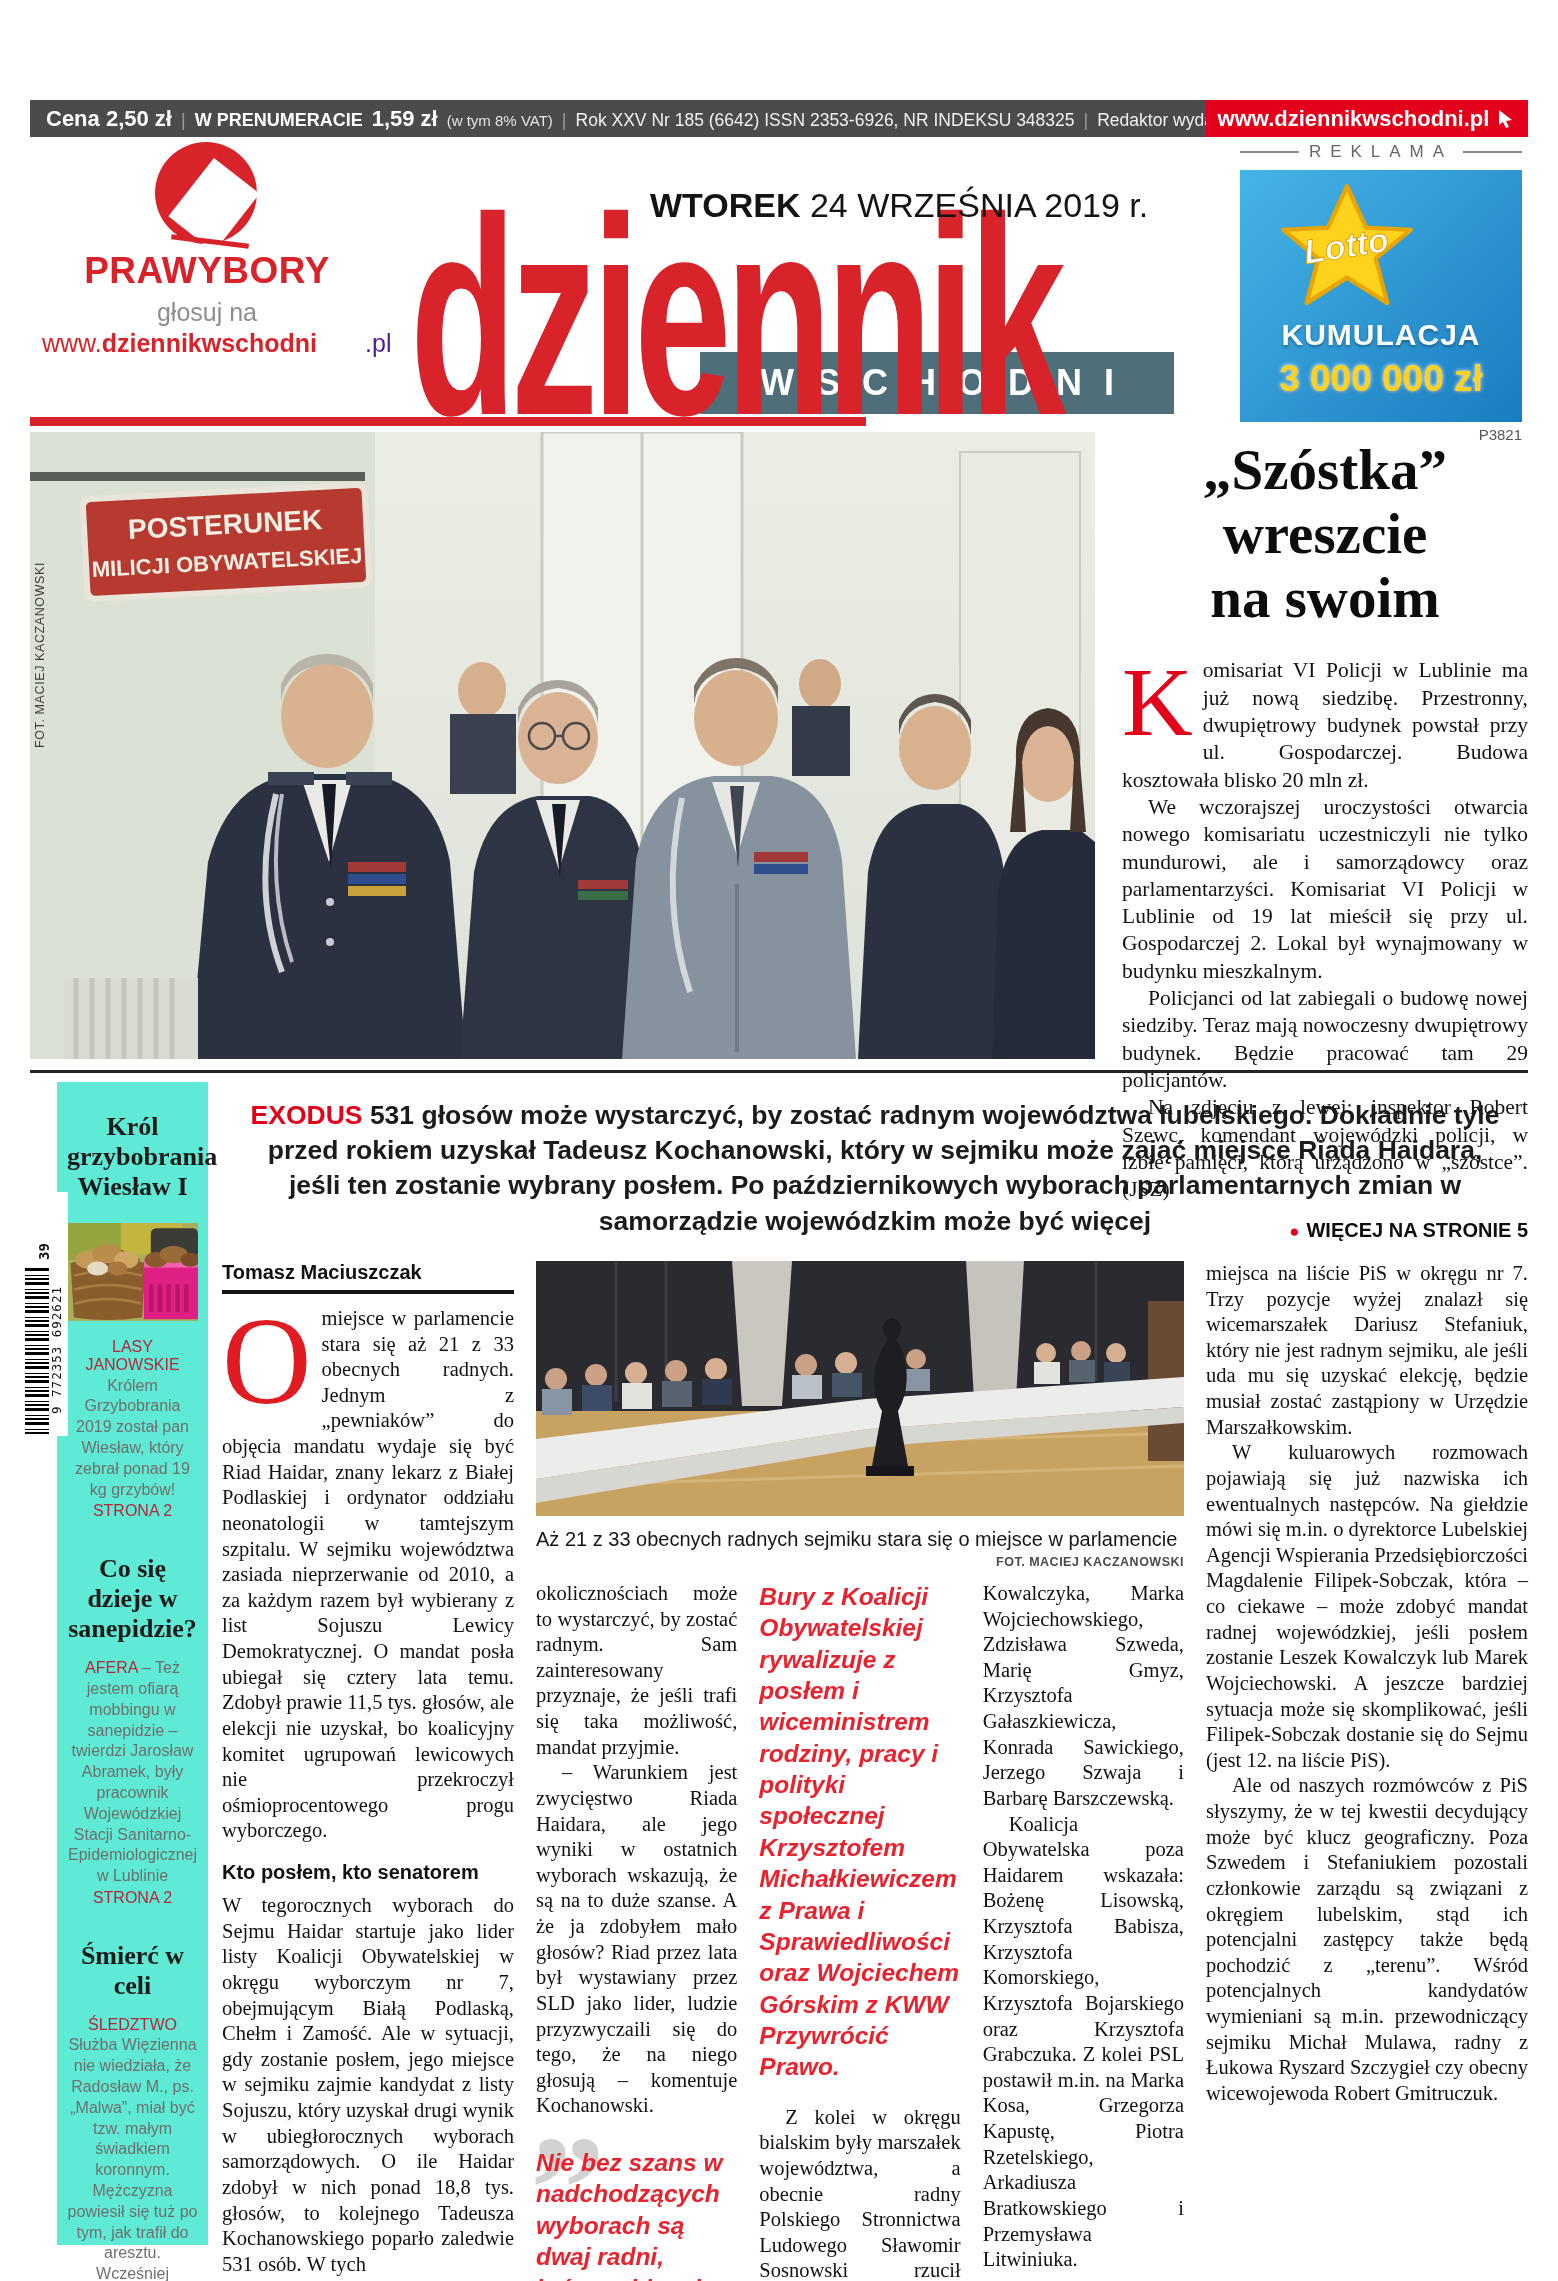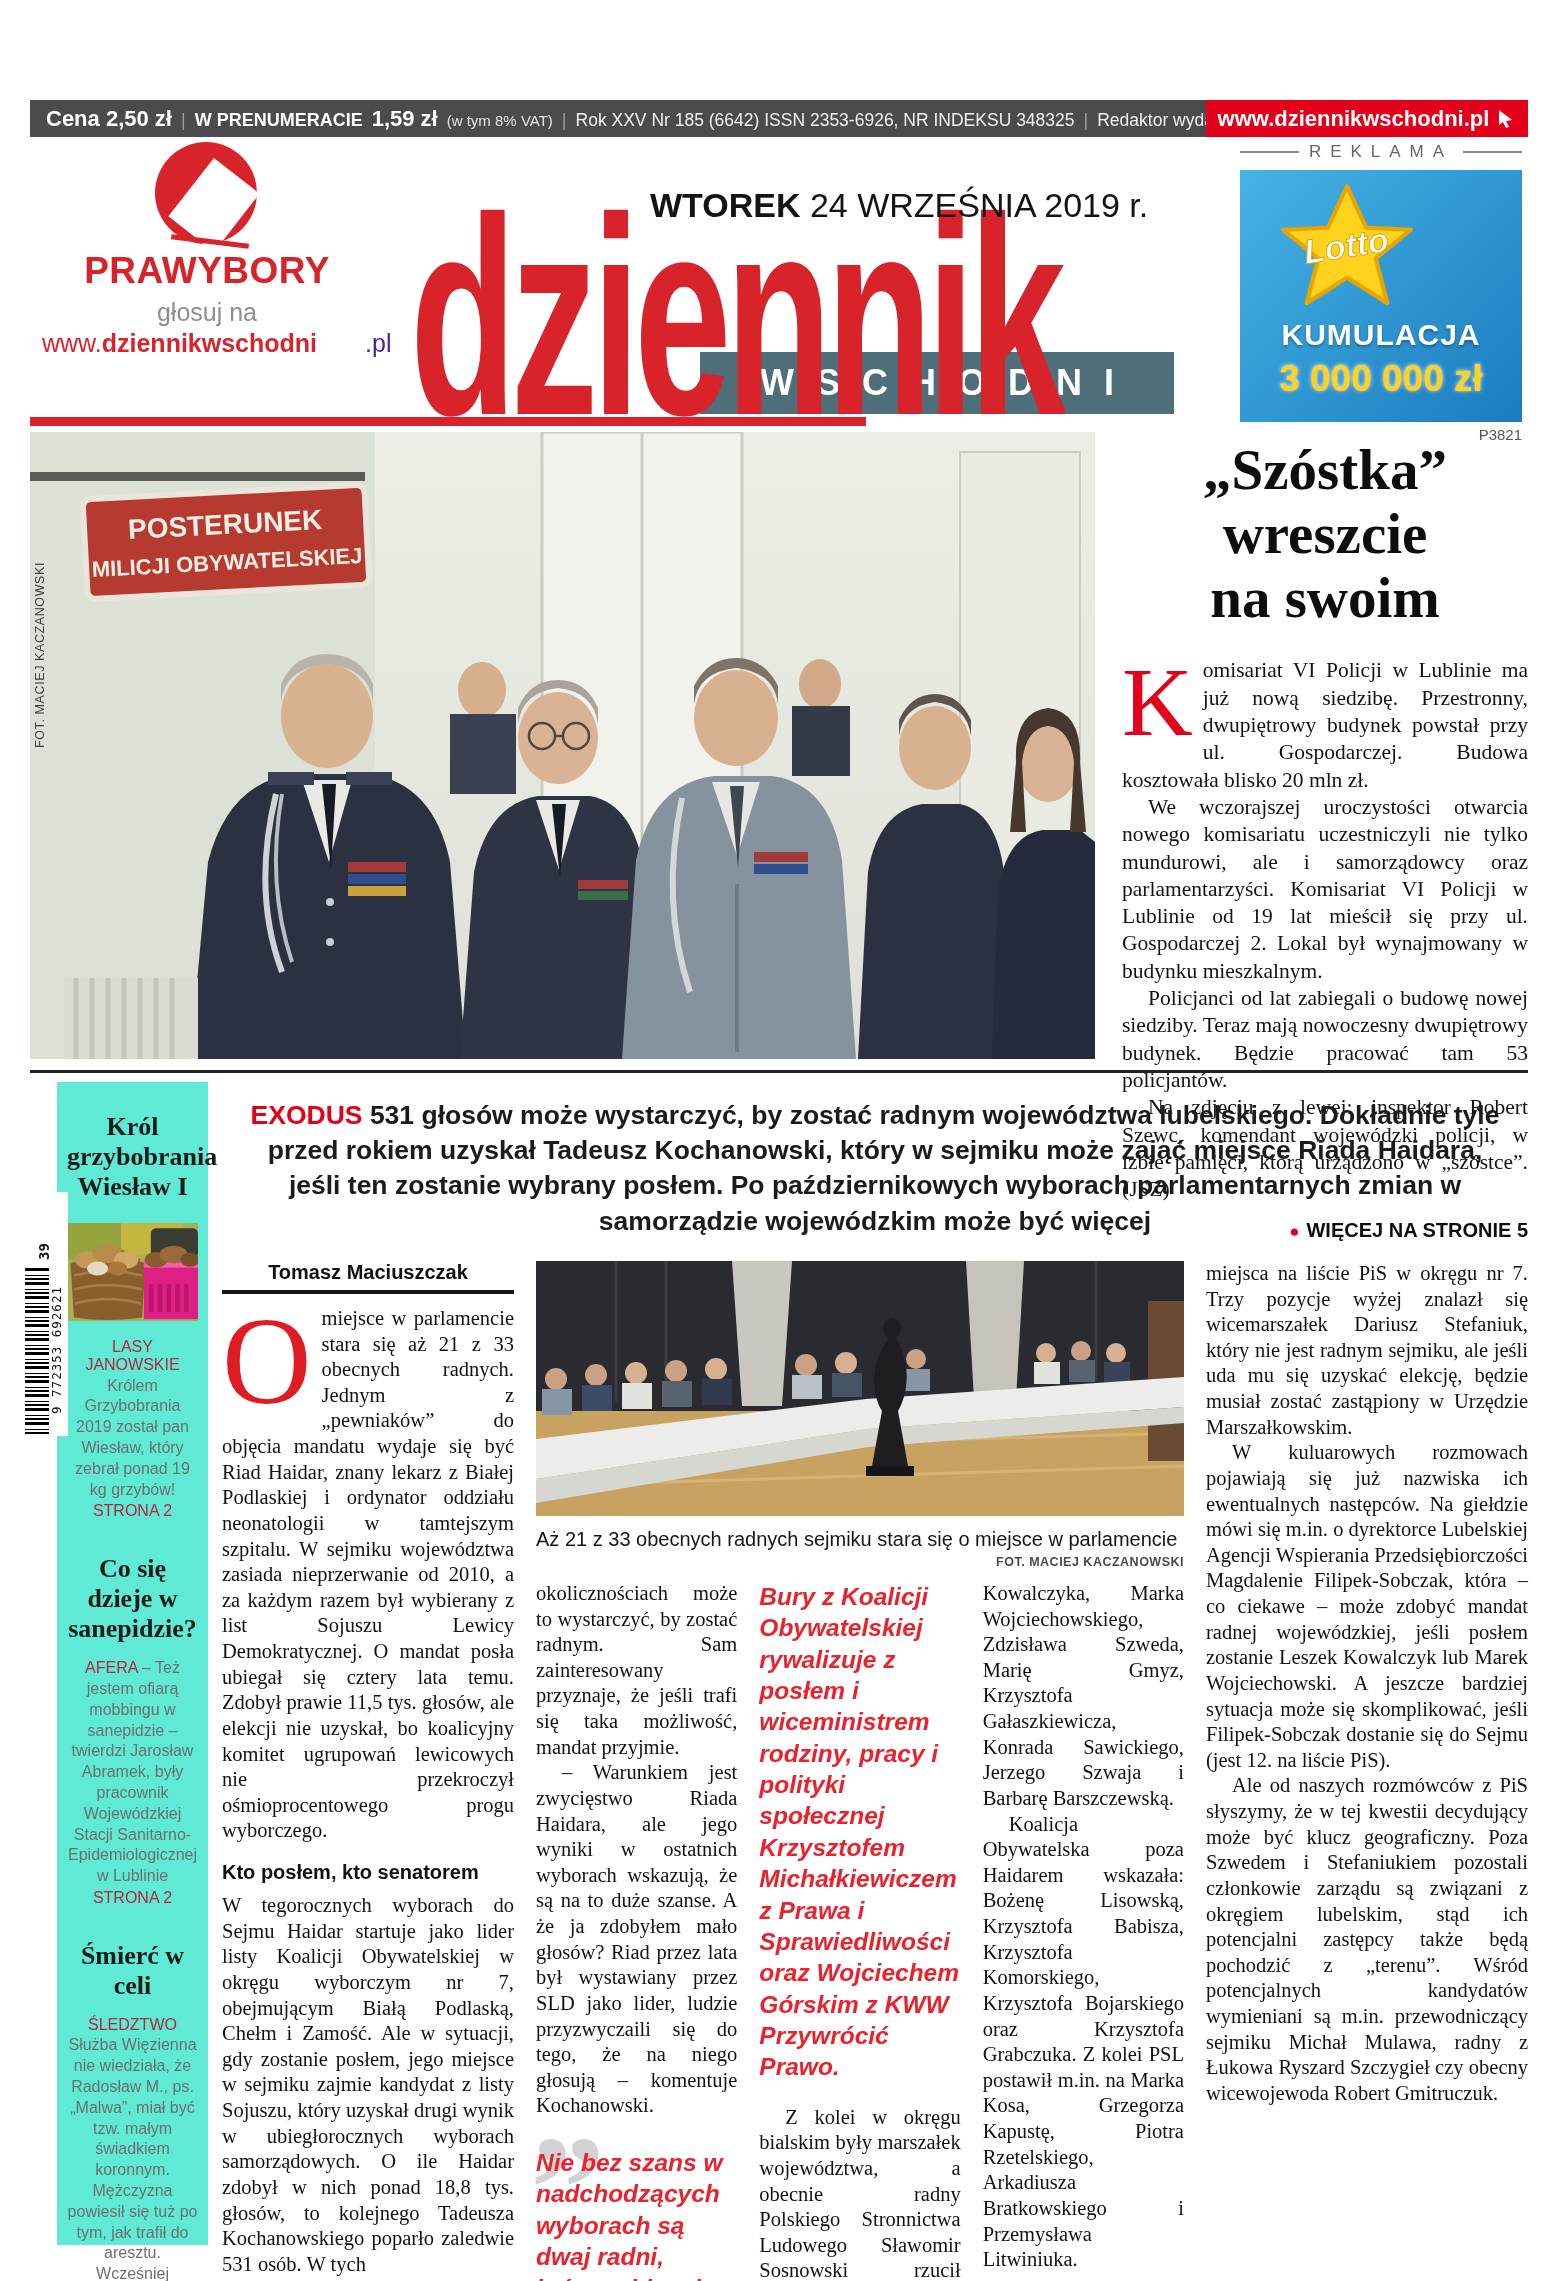--- a/index.html
+++ b/index.html
@@ -81,21 +81,21 @@
   
   .article{position:absolute;left:222px;top:1082px;width:1306px;font-family:"Liberation Serif",serif;color:#111;}
   .article-h1{font-size:84px;font-weight:700;text-align:center;margin:0;line-height:1.02;letter-spacing:-1px;color:#0b0b0b;}
   .article-lead{font-family:"Liberation Sans",sans-serif;font-weight:600;font-size:26.5px;line-height:1.33;
                 text-align:center;margin:16px 26px 22px;color:#1b1b1b;}
   .lead-tag{color:#e2001a;font-weight:800;}
   .article-cols{display:flex;gap:22px;}
   .colA{width:292px;flex:none;}
   .colMid{width:648px;flex:none;}
   .colE{flex:1;min-width:0;}
-  .byline{font-family:"Liberation Sans",sans-serif;font-weight:700;font-size:20px;text-align:center;
+  .byline{font-family:"Liberation Sans",sans-serif;font-weight:700;font-size:20px;
           padding-bottom:6px;border-bottom:4px solid #151515;margin-bottom:12px;}
   .body-text{font-size:20.5px;line-height:1.25;text-align:justify;}
   .body-text p{margin:0;}
   .dropcap-o{float:left;font-size:124px;line-height:0.78;color:#e11b22;padding:8px 10px 0 0;}
   .subhead{font-family:"Liberation Sans",sans-serif;font-weight:800;font-size:20px;margin:16px 0 8px;text-align:left;}
   .mid-photo{width:648px;height:255px;}
   .mid-caption{font-family:"Liberation Sans",sans-serif;font-weight:500;font-size:20px;color:#161616;margin-top:8px;}
   .mid-credit{font-family:"Liberation Sans",sans-serif;font-weight:700;font-size:12.5px;color:#4a4a4a;
               text-align:right;margin:4px 0 12px;letter-spacing:0.5px;}
   .mid-cols{display:flex;gap:22px;}
@@ -263,21 +263,21 @@
 
 <div class="szostka">
   <h2 class="szostka-h">
     <span>„Szóstka”</span>
     <span>wreszcie</span>
     <span>na swoim</span>
   </h2>
   <div class="szostka-body">
     <p><span class="dropcap-k">K</span><span>omisariat VI Policji w Lublinie ma już nową siedzibę. Przestronny, dwupiętrowy budynek powstał przy ul. Gospodarczej. Budowa kosztowała blisko 20 mln zł.</span></p>
     <p class="ind">We wczorajszej uroczystości otwarcia nowego komisariatu uczestniczyli nie tylko mundurowi, ale i samorządowcy oraz parlamentarzyści. Komisariat VI Policji w Lublinie od 19 lat mieścił się przy ul. Gospodarczej 2. Lokal był wynajmowany w budynku mieszkalnym.</p>
-    <p class="ind">Policjanci od lat zabiegali o budowę nowej siedziby. Teraz mają nowoczesny dwupiętrowy budynek. Będzie pracować tam 53 policjantów.</p>
+    <p class="ind">Policjanci od lat zabiegali o budowę nowej siedziby. Teraz mają nowoczesny dwupiętrowy budynek. Będzie pracować tam 29 policjantów.</p>
     <p class="ind">Na zdjęciu z lewej: inspektor Robert Szewc, komendant wojewódzki policji, w izbie pamięci, którą urządzono w „szóstce”. (JSZ)</p>
   </div>
   <div class="more-link">
     <span class="more-dot">●</span><span>WIĘCEJ NA STRONIE 5</span>
   </div>
 </div>
 
 <div class="section-rule"></div>
 
 <div class="sidebar">

